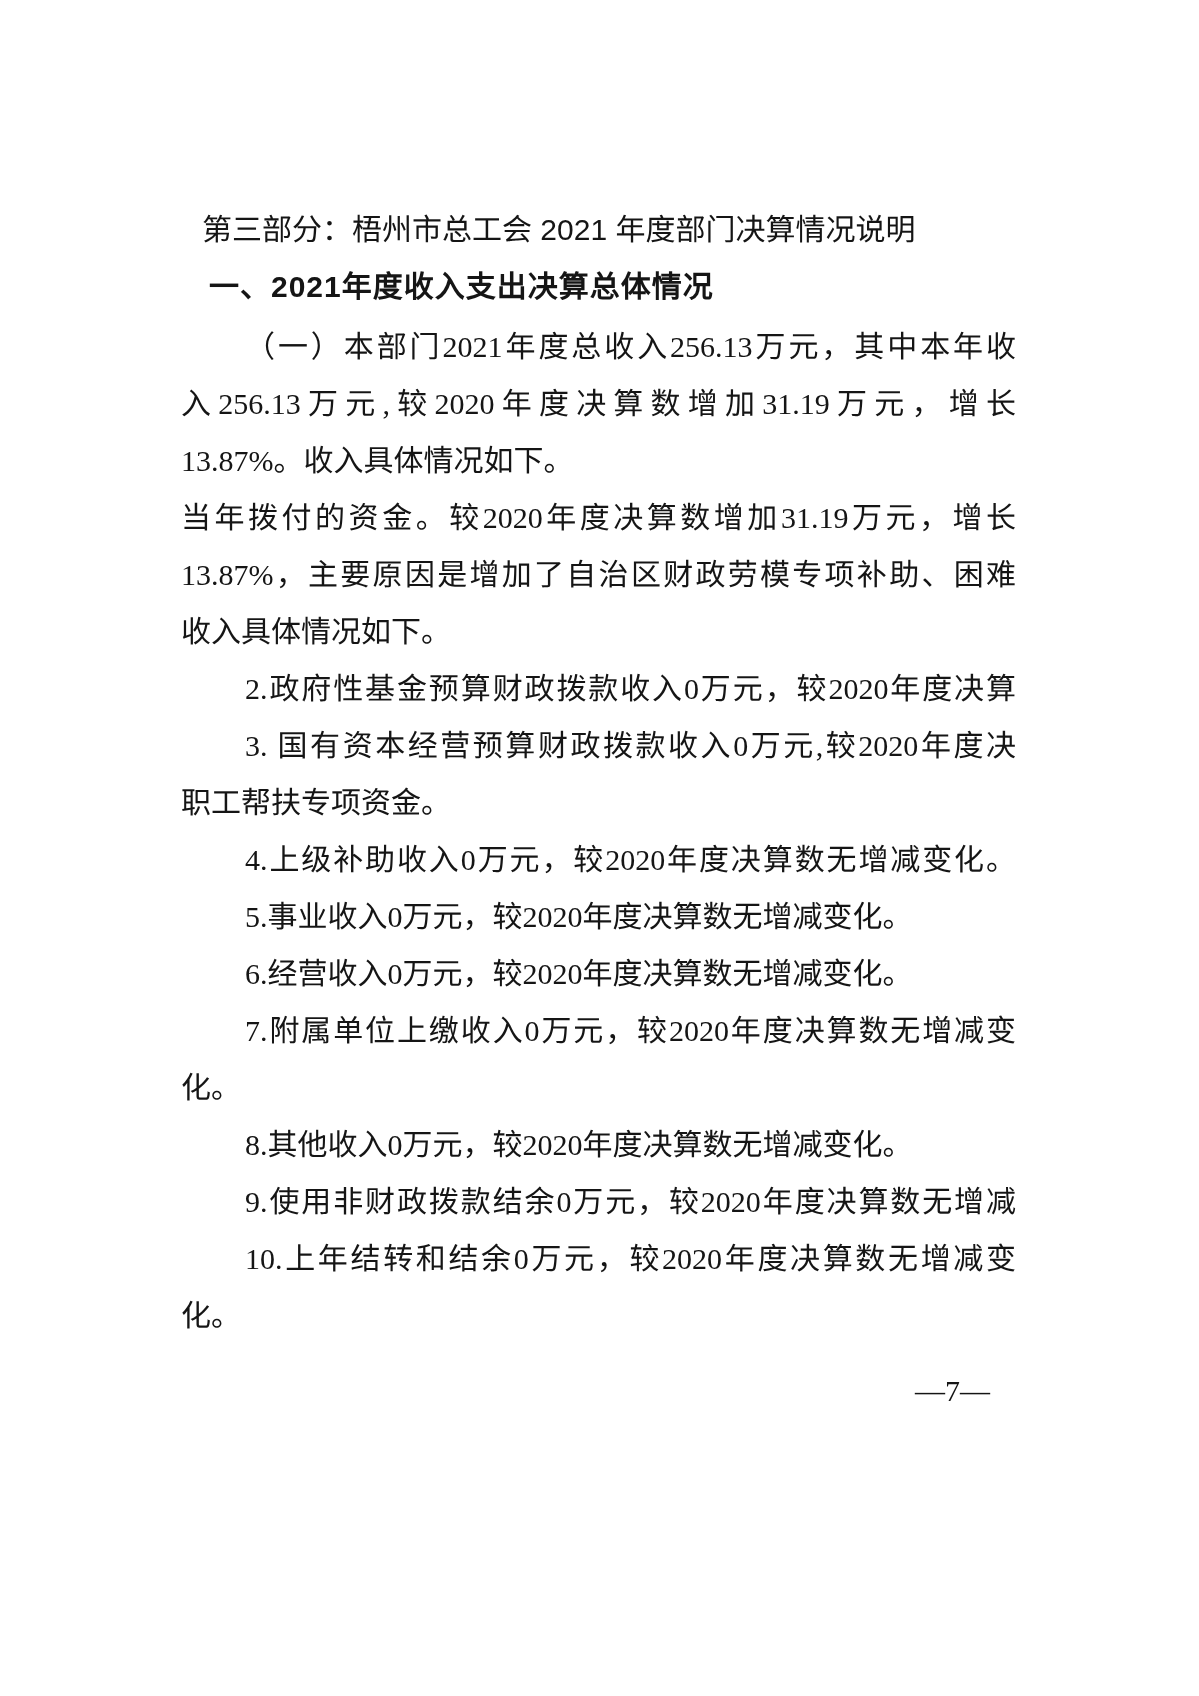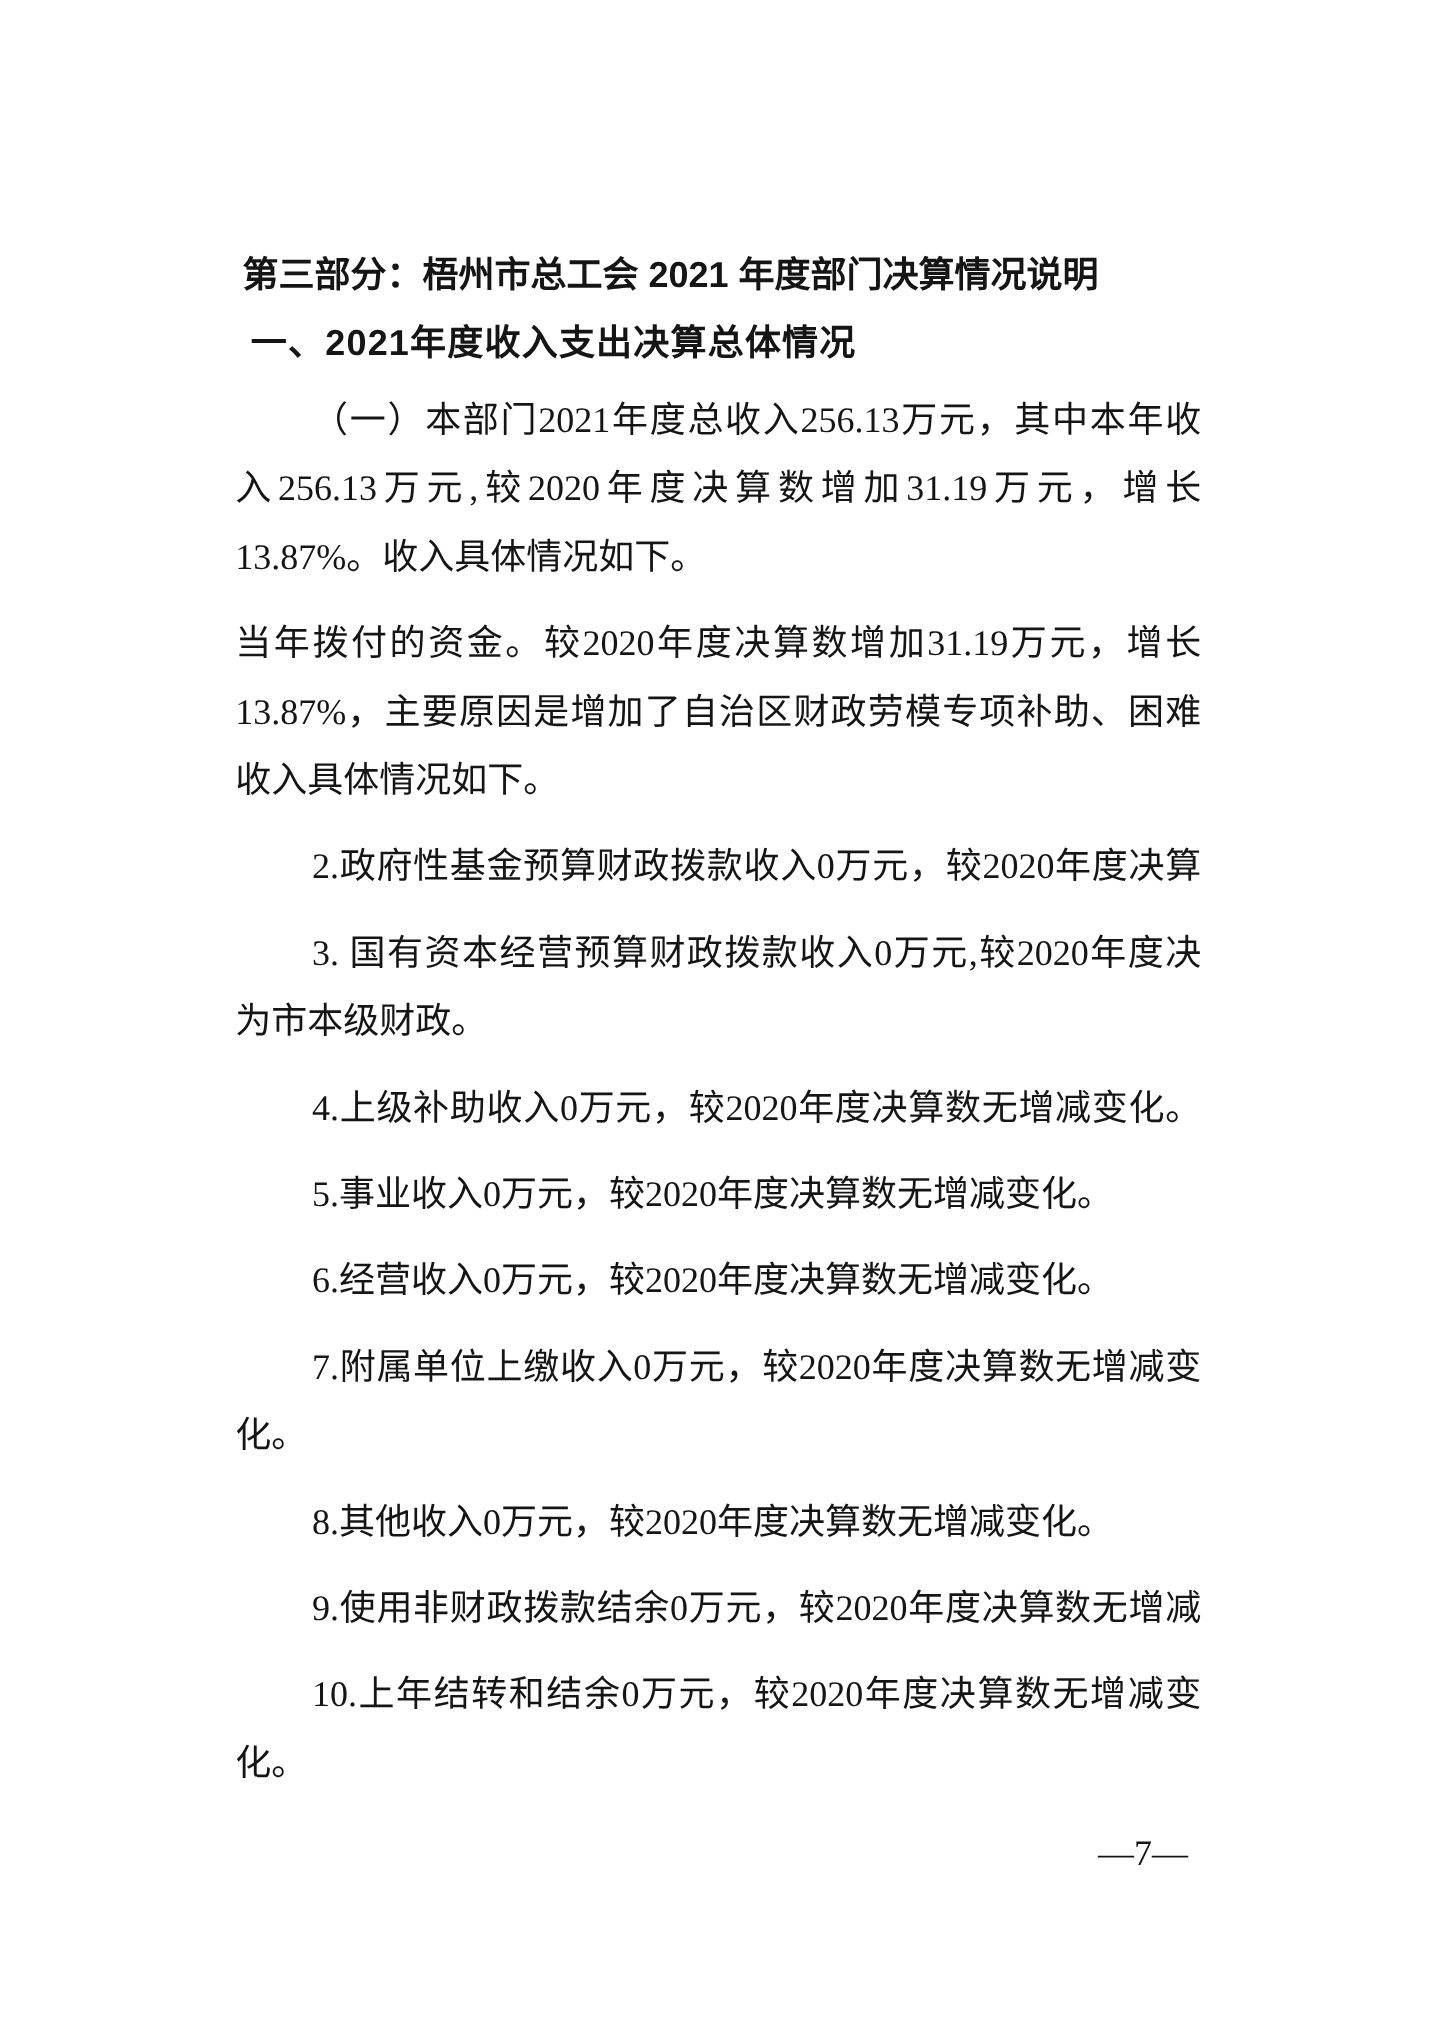--- a/index.html
+++ b/index.html
@@ -15,21 +15,21 @@
     background: #ffffff;
     color: #151515;
     padding: 210px 0 0 181px;
     overflow: hidden;
     font-family: "Liberation Serif", "DejaVu Serif", serif;
   }
   .doc-title {
     width: 835px;
     margin: 0 0 0 21px;
     font-family: "Liberation Sans", "DejaVu Sans", sans-serif;
-    font-weight: 700;
+    font-weight: 400;
     font-size: 30px;
     line-height: 40px;
     white-space: nowrap;
   }
   .section-heading {
     width: 835px;
     margin: 17px 0 0 28px;
     font-family: "Liberation Sans", "DejaVu Sans", sans-serif;
     font-weight: 700;
     font-size: 30px;
@@ -37,21 +37,21 @@
     letter-spacing: 1px;
     white-space: nowrap;
   }
   .doc-body {
     width: 835px;
     margin-top: 11px;
     font-size: 30px;
     line-height: 57px;
   }
   .para {
-    margin: 15px;
+    margin: 0;
     padding: 0;
   }
   .line {
     display: block;
   }
   .line.first {
     text-indent: 64px;
   }
   .line.fill {
     text-align: justify;
@@ -89,21 +89,21 @@
       <span class="line fill">13.87%，主要原因是增加了自治区财政劳模专项补助、困难</span>
       <span class="line">收入具体情况如下。</span>
     </p>
 
     <p class="para">
       <span class="line first fill">2.政府性基金预算财政拨款收入0万元，较2020年度决算</span>
     </p>
 
     <p class="para">
       <span class="line first fill">3. 国有资本经营预算财政拨款收入0万元,较2020年度决</span>
-      <span class="line">为市本级财政。</span>
+      <span class="line">职工帮扶专项资金。</span>
     </p>
 
     <p class="para">
       <span class="line first fill">4.上级补助收入0万元，较2020年度决算数无增减变化。</span>
     </p>
 
     <p class="para">
       <span class="line first">5.事业收入0万元，较2020年度决算数无增减变化。</span>
     </p>
 

